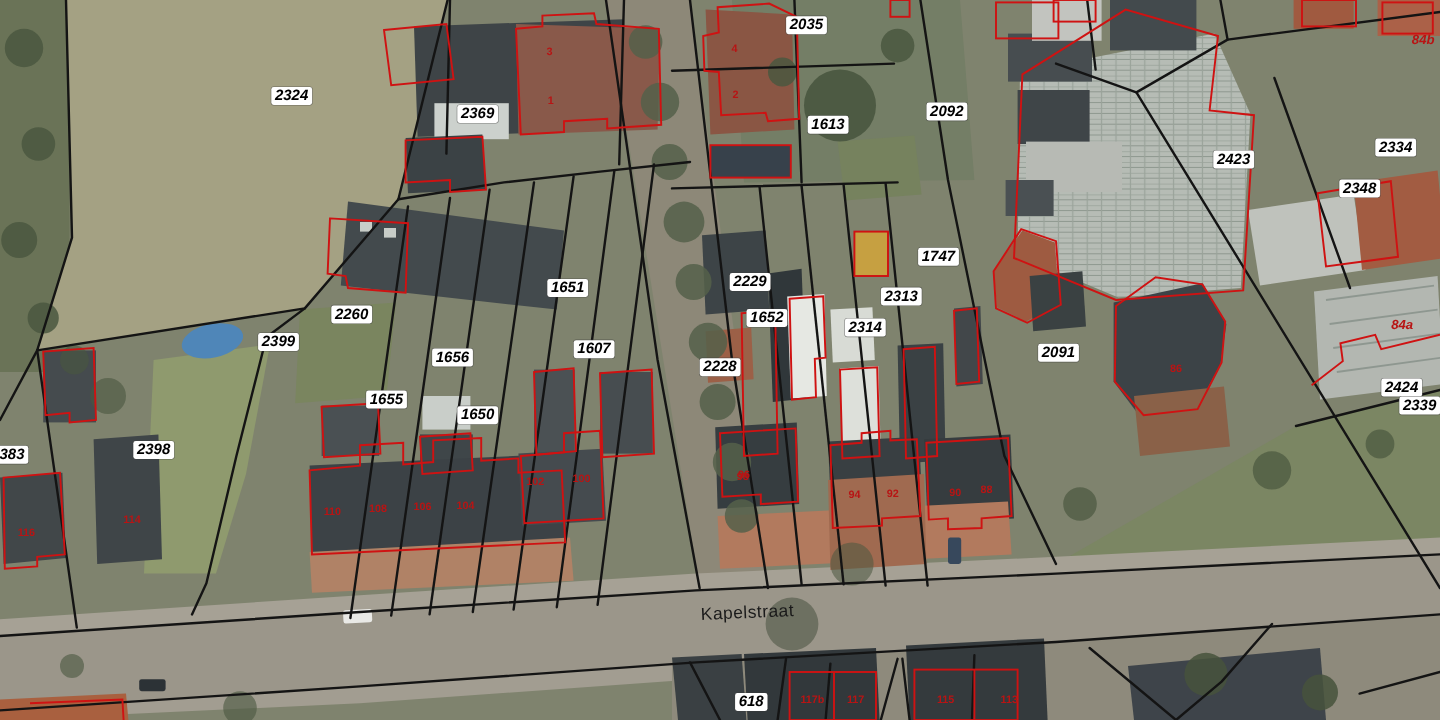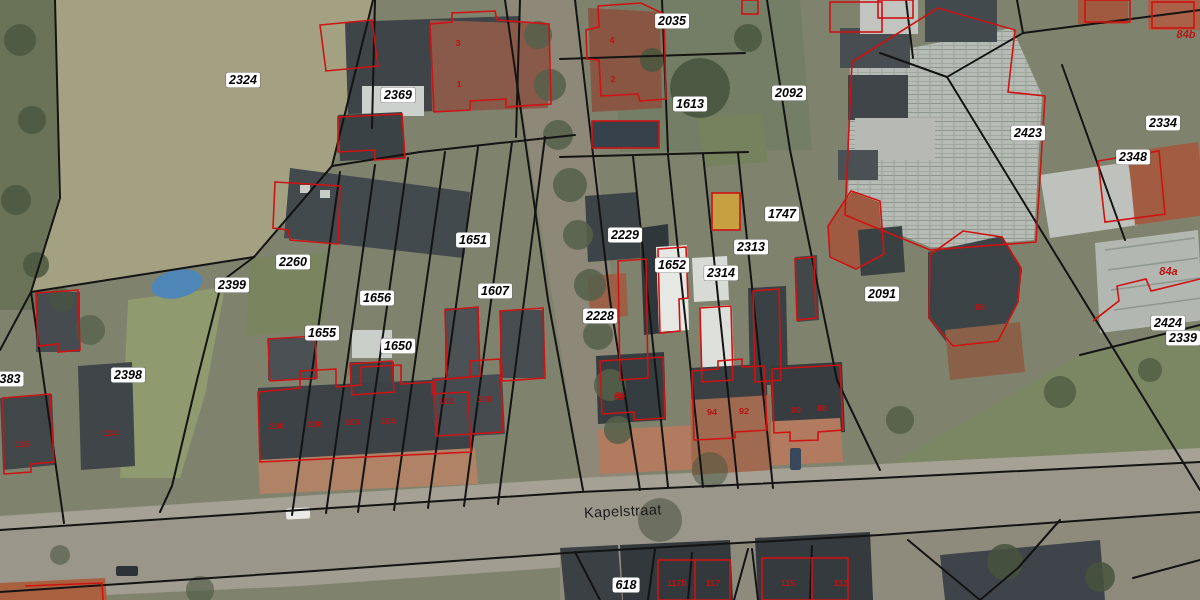--- a/index.html
+++ b/index.html
@@ -275,36 +275,36 @@
       <div class="parcel-label" style="left: 1163px; top: 123px;">2334</div>
       <div class="parcel-label" style="left: 1133px; top: 157px;">2348</div>
       <div class="parcel-label" style="left: 293px; top: 262px;">2260</div>
       <div class="parcel-label" style="left: 232px; top: 285px;">2399</div>
       <div class="parcel-label" style="left: 473px; top: 240px;">1651</div>
       <div class="parcel-label" style="left: 377px; top: 298px;">1656</div>
       <div class="parcel-label" style="left: 495px; top: 291px;">1607</div>
       <div class="parcel-label" style="left: 322px; top: 333px;">1655</div>
       <div class="parcel-label" style="left: 398px; top: 346px;">1650</div>
       <div class="parcel-label" style="left: 625px; top: 235px;">2229</div>
-      <div class="parcel-label" style="left: 672px; top: 265px;">1652</div>
-      <div class="parcel-label" style="left: 600px; top: 316px;">2228</div>
+      <div class="parcel-label" style="left: 639px; top: 265px;">1652</div>
+      <div class="parcel-label" style="left: 600px; top: 306px;">2228</div>
       <div class="parcel-label" style="left: 721px; top: 273px;">2314</div>
       <div class="parcel-label" style="left: 751px; top: 247px;">2313</div>
       <div class="parcel-label" style="left: 782px; top: 214px;">1747</div>
       <div class="parcel-label" style="left: 882px; top: 294px;">2091</div>
       <div class="parcel-label" style="left: 1168px; top: 323px;">2424</div>
       <div class="parcel-label" style="left: 1183px; top: 338px;">2339</div>
       <div class="parcel-label" style="left: 128px; top: 375px;">2398</div>
       <div class="parcel-label" style="left: 10px; top: 379px;">383</div>
       <div class="parcel-label" style="left: 626px; top: 585px;">618</div>
       <div class="house-number" style="left: 458px; top: 43px;">3</div>
       <div class="house-number" style="left: 459px; top: 84px;">1</div>
       <div class="house-number" style="left: 612px; top: 40px;">4</div>
       <div class="house-number" style="left: 613px; top: 79px;">2</div>
-      <div class="house-number" style="left: 277px; top: 426px;">200</div>
+      <div class="house-number" style="left: 277px; top: 426px;">110</div>
       <div class="house-number" style="left: 315px; top: 424px;">108</div>
       <div class="house-number" style="left: 352px; top: 422px;">106</div>
       <div class="house-number" style="left: 388px; top: 421px;">104</div>
       <div class="house-number" style="left: 446px; top: 401px;">102</div>
       <div class="house-number" style="left: 478px; top: 399px; padding-left: 13px;">100</div>
       <div class="house-number" style="left: 619px; top: 397px;">98</div>
       <div class="house-number" style="left: 620px; top: 395px; text-align: right;">96</div>
       <div class="house-number" style="left: 712px; top: 412px;">94</div>
       <div class="house-number" style="left: 744px; top: 411px; text-align: center;">92</div>
       <div class="house-number" style="left: 790px; top: 410px; padding-left: 12px;">90</div>

